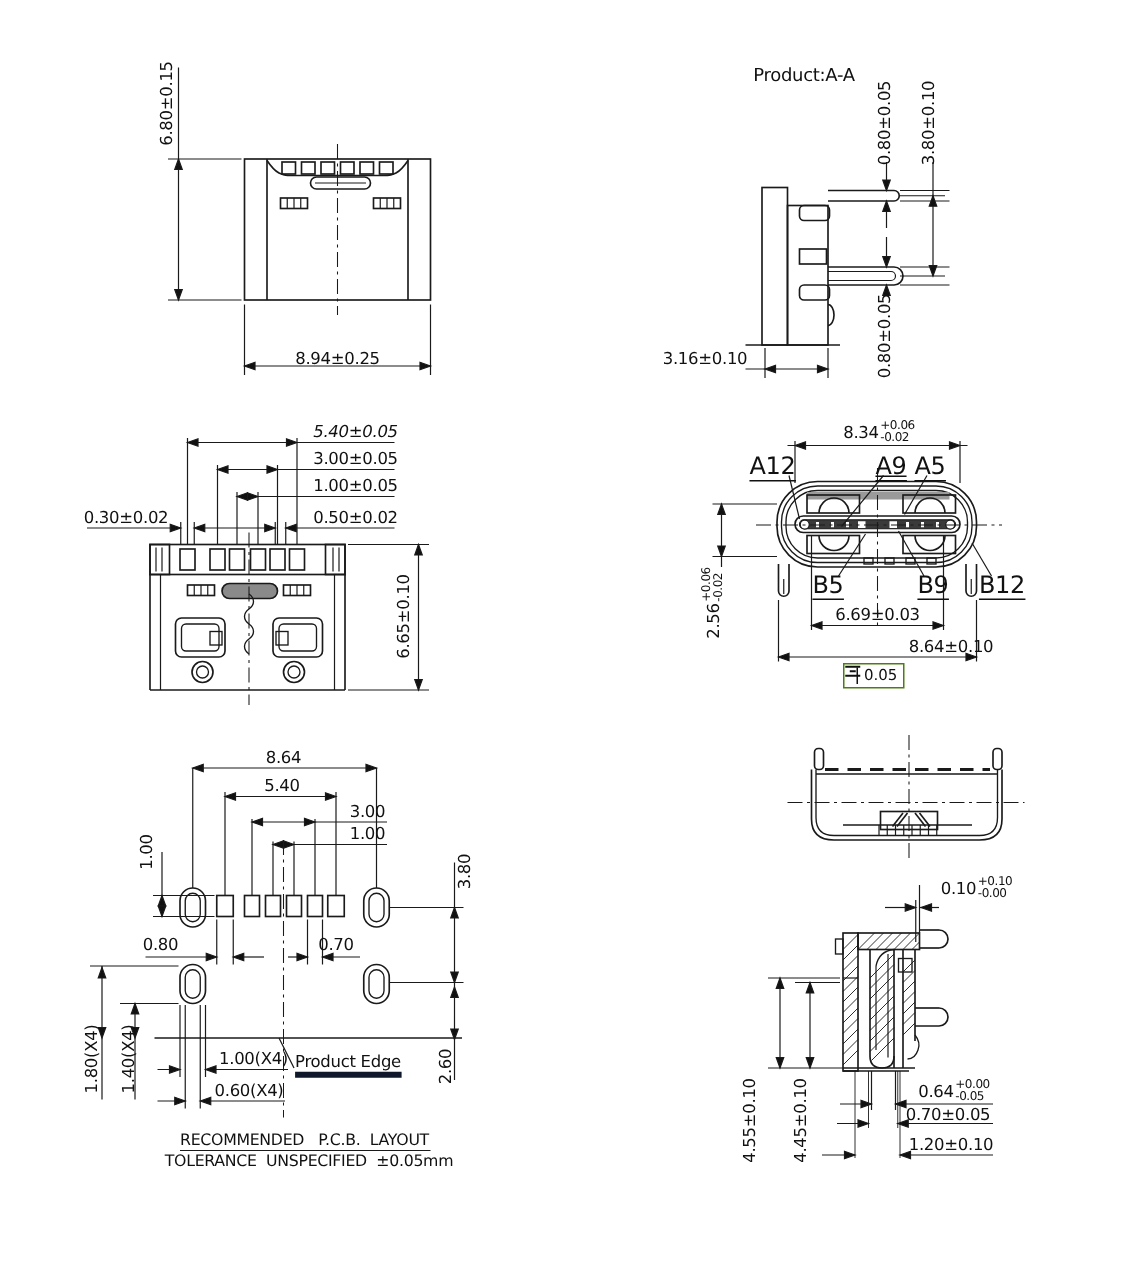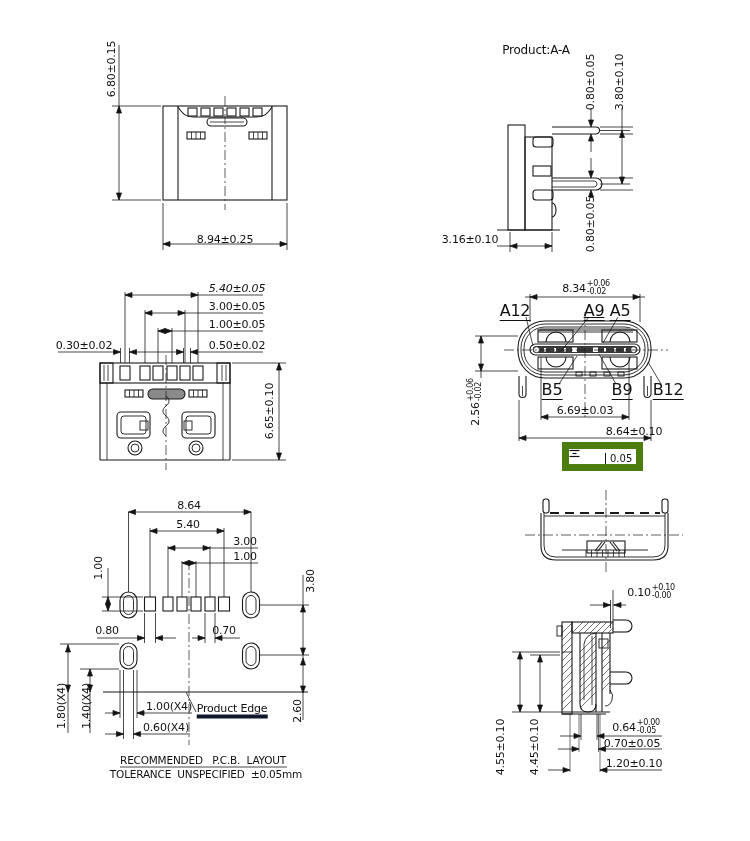--- a/index.html
+++ b/index.html
@@ -7,21 +7,21 @@
           font-family:"DejaVu Sans",sans-serif;color:#111;}
   svg{position:absolute;left:0;top:0;}
   .dim{position:absolute;font-size:11px;letter-spacing:-0.2px;white-space:pre;
        transform:translate(-50%,-50%);color:#111;}
   .rot{transform:translate(-50%,-50%) rotate(-90deg);}
   .title{font-size:12px;}
   .note{font-size:10.5px;}
   .pinlabel{font-size:16px;border-bottom:1px solid #111;padding-bottom:0px;}
   .dimstack{display:flex;align-items:center;gap:1px;}
   .stack{display:flex;flex-direction:column;font-size:8px;line-height:8px;letter-spacing:-0.3px;}
-  .fcf{position:absolute;display:flex;align-items:flex-end;border:7px solid #4d7c0f;background:#fff;height:15px;gap:28px;}
+  .fcf{position:absolute;display:flex;align-items:center;border:1px solid #4d7c0f;background:#fff;height:15px;}
   .fcf .cell{display:flex;align-items:center;justify-content:center;font-size:10px;padding:0 4px;}
   .fcf .cell+.cell{border-left:1px solid #111;}
 </style>
 </head>
 <body>
 
 <div id="canvas">
 
 <svg width="750" height="841" viewBox="0 0 750 841">
   <defs>

